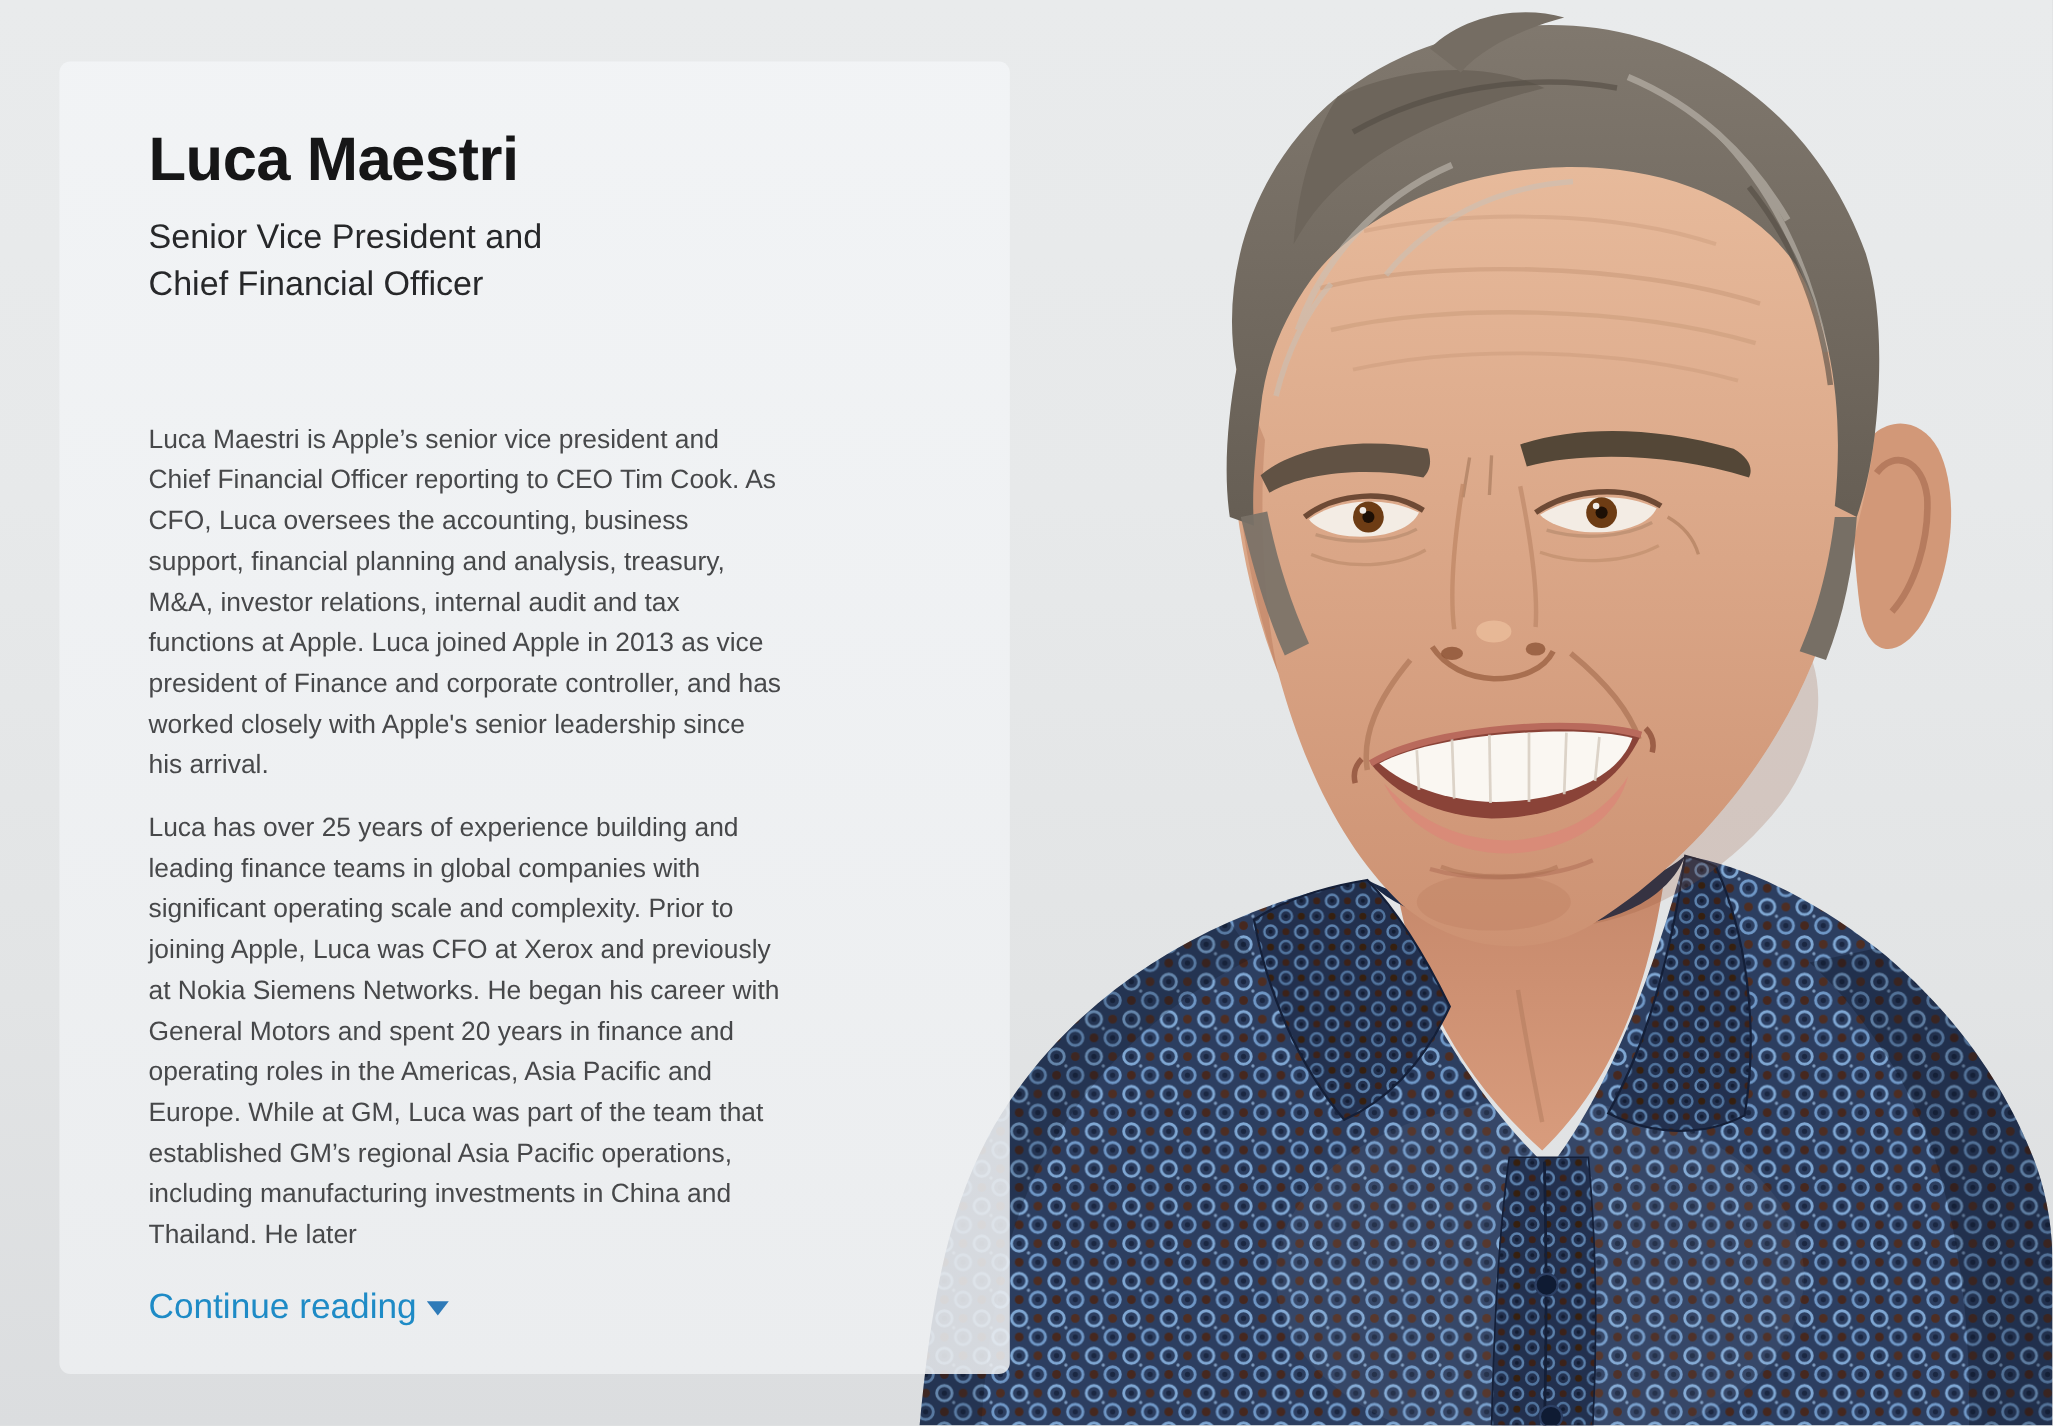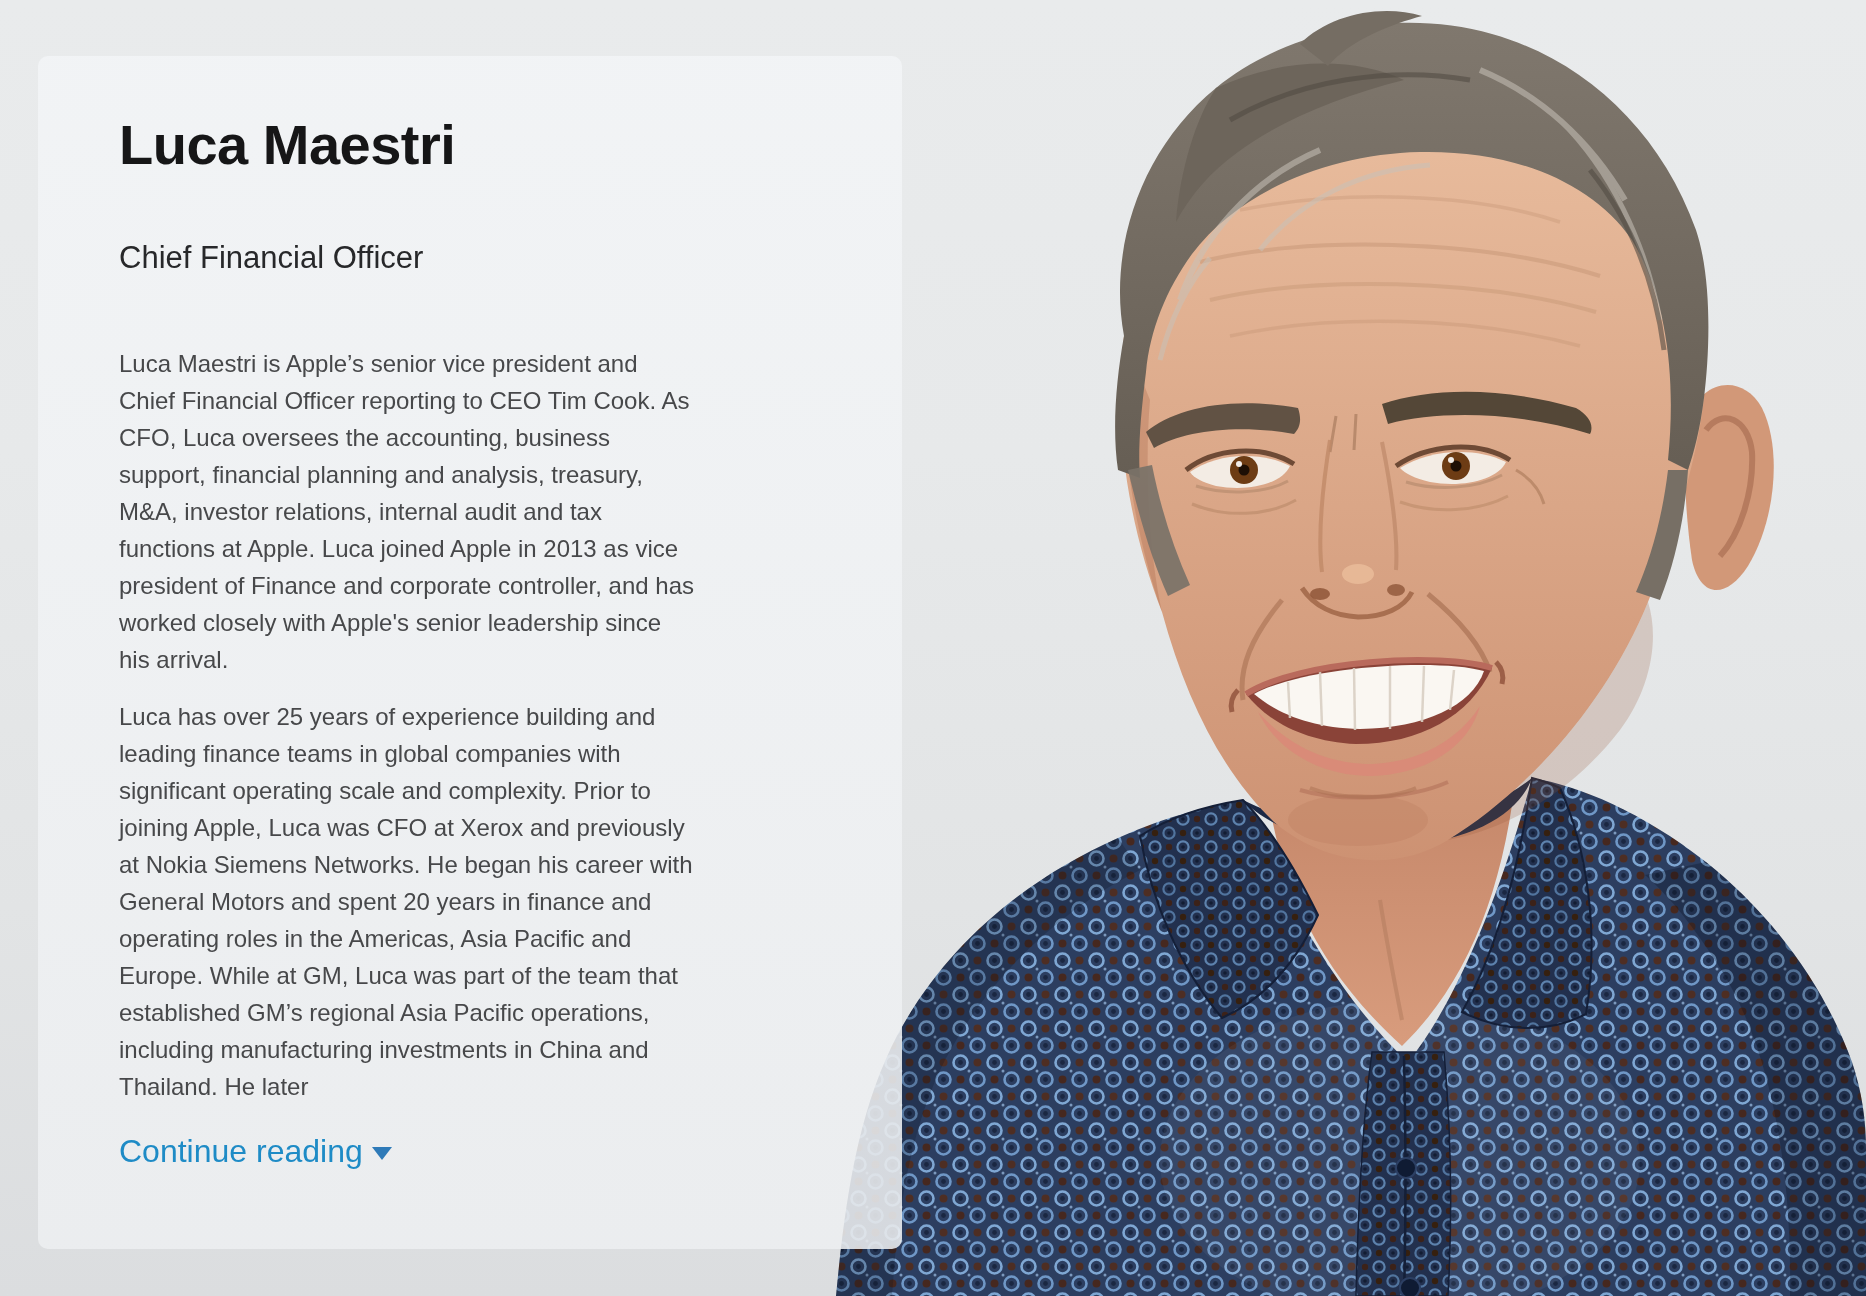--- a/index.html
+++ b/index.html
@@ -3,34 +3,34 @@
 <meta charset="utf-8">
 <style>
   html,body{margin:0;padding:0;background:#dfe1e2;}
   .stage{
     position:relative;width:1866px;height:1296px;overflow:hidden;
     background:linear-gradient(180deg,#e9ebec 0%,#e7e9ea 35%,#e2e4e5 70%,#dbdddf 100%);
     font-family:"Liberation Sans","DejaVu Sans",sans-serif;
   }
   .portrait-svg{position:absolute;left:0;top:0;width:1866px;height:1296px;}
   .bio-card{
-    position:absolute;left:38px;top:56px;width:864px;height:1193px;
+    position:absolute;left:54px;top:56px;width:864px;height:1193px;
     border-radius:10px;box-sizing:border-box;
     background:linear-gradient(180deg,rgba(242,244,246,0.93) 0%,rgba(237,239,241,0.88) 100%);
   }
   .card-inner{padding:58px 0 0 81px;}
   .profile-name{
     margin:0;font-size:56px;line-height:1.12;font-weight:700;
     color:#161617;letter-spacing:-0.5px;
   }
   .profile-role{
     margin:16px 0 0 0;font-size:31px;line-height:43px;font-weight:400;color:#27282a;
   }
   .bio-par{width:577px;margin:0;font-size:24px;line-height:37px;color:#47484a;}
-  .bio-par.first{margin-top:66px;}
+  .bio-par.first{margin-top:102px;}
   .bio-par.second{margin-top:20px;}
   .continue-link{
     display:inline-flex;align-items:center;gap:9px;margin-top:28px;
     font-size:32px;color:#1e8bc6;text-decoration:none;cursor:pointer;
   }
   .tri-down{
     width:0;height:0;border-left:10px solid transparent;border-right:10px solid transparent;
     border-top:13px solid #2e7ab8;margin-top:4px;
   }
 </style>
@@ -226,21 +226,21 @@
         <path d="M 1310,788 C 1340,800 1390,800 1416,788" stroke="#aa7052" stroke-width="4" fill="none" opacity="0.5"></path>
       </g>
 
     </g>
   </svg>
 
   <section class="bio-card">
     <div class="card-inner">
       <h1 class="profile-name">Luca Maestri</h1>
       <h2 class="profile-role">
-        <br>
+        <span>Senior Vice President and</span><br>
         <span>Chief Financial Officer</span>
       </h2>
       <p class="bio-par first">Luca Maestri is Apple’s senior vice president and Chief Financial Officer reporting to CEO Tim Cook. As CFO, Luca oversees the accounting, business support, financial planning and analysis, treasury, M&amp;A, investor relations, internal audit and tax functions at Apple. Luca joined Apple in 2013 as vice president of Finance and corporate controller, and has worked closely with Apple's senior leadership since his arrival.</p>
       <p class="bio-par second">Luca has over 25 years of experience building and leading finance teams in global companies with significant operating scale and complexity. Prior to joining Apple, Luca was CFO at Xerox and previously at Nokia Siemens Networks. He began his career with General Motors and spent 20 years in finance and operating roles in the Americas, Asia Pacific and Europe. While at GM, Luca was part of the team that established GM’s regional Asia Pacific operations, including manufacturing investments in China and Thailand. He later</p>
       <a class="continue-link" href="#">
         <span>Continue reading</span>
         <span class="tri-down"></span>
       </a>
     </div>
   </section>

